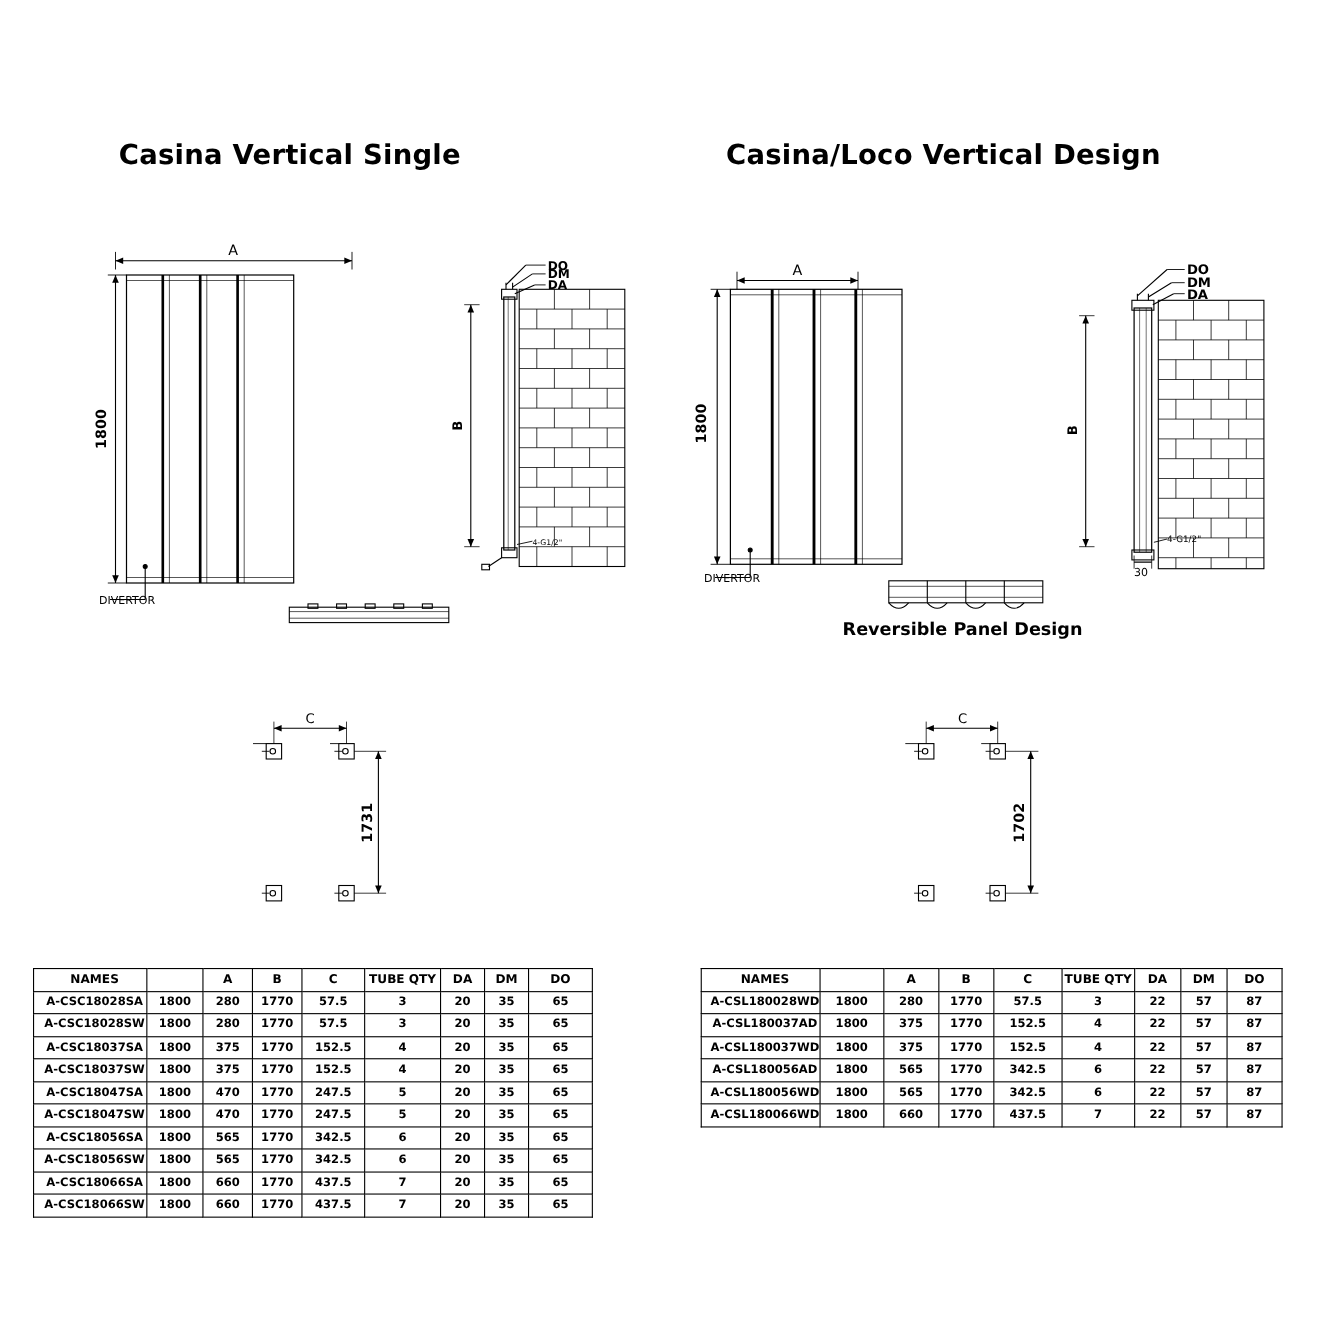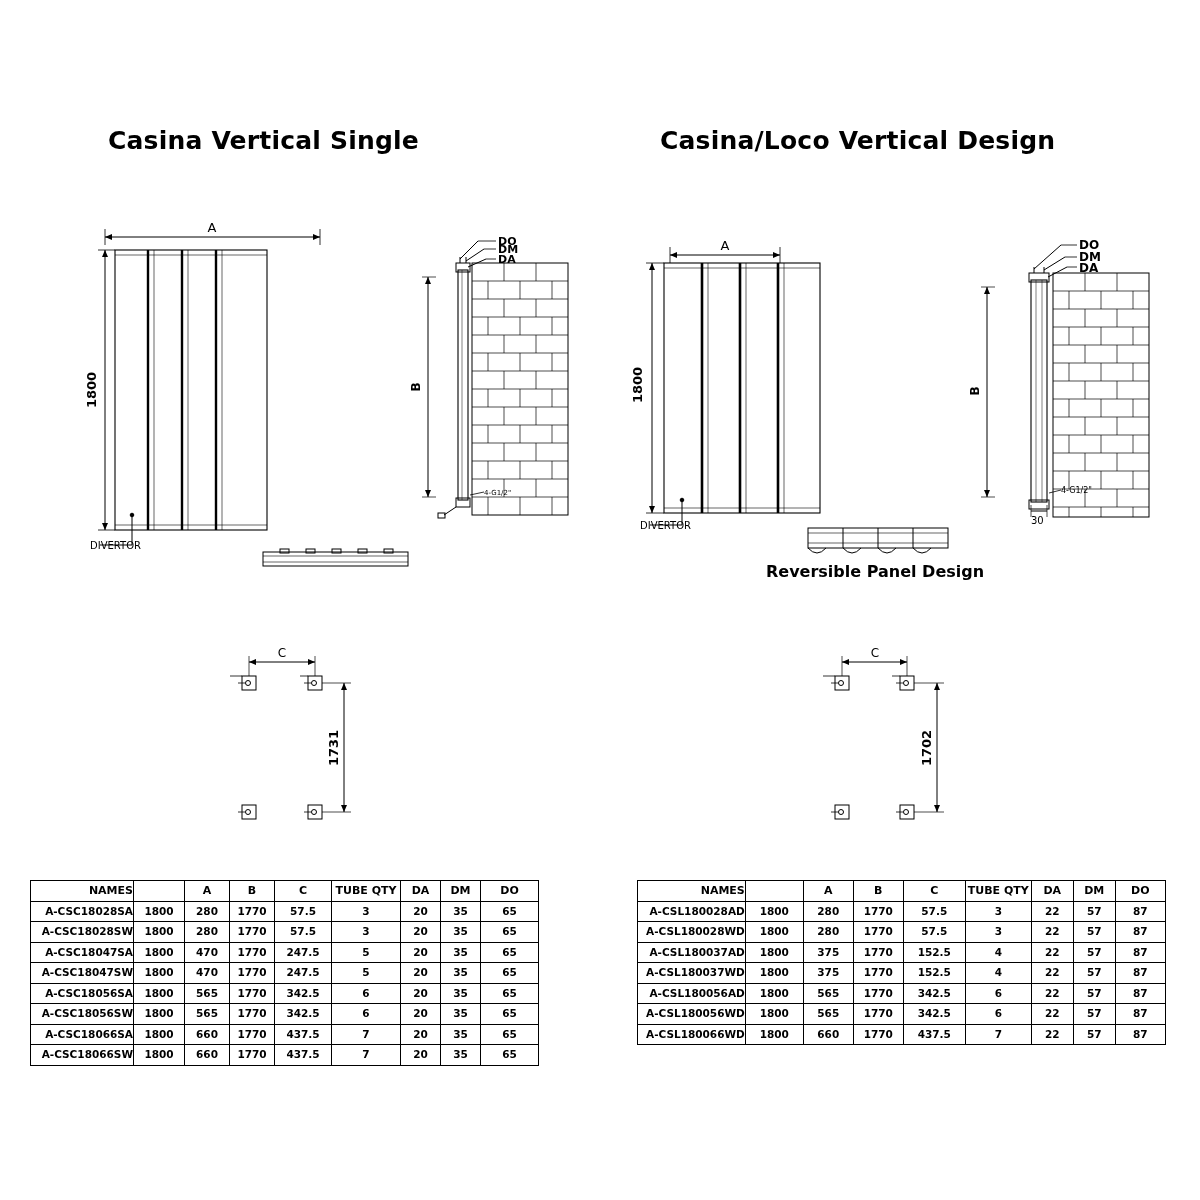--- a/index.html
+++ b/index.html
@@ -44,21 +44,21 @@
   }
   table.spec th, table.spec td {
     border: 1px solid #000;
     text-align: center;
     padding: 0;
     height: 19.5px;
     line-height: 19.5px;
     white-space: nowrap;
   }
   table.spec th.names, table.spec td.names {
-    text-align: right;
+    text-align: center;
     padding-left: 8px;
   }
   table.spec th { font-size: 11px; }
 
   #table-single { left: 30px; top: 880px; }
   #table-double { left: 637px; top: 880px; }
 </style>
 </head>
 <body>
 
@@ -453,20 +453,42 @@
           <td>1800</td>
           <td>280</td>
           <td>1770</td>
           <td>57.5</td>
           <td>3</td>
           <td>20</td>
           <td>35</td>
           <td>65</td>
         </tr>
         <tr>
+          <td class="names">A-CSC18037SA</td>
+          <td>1800</td>
+          <td>375</td>
+          <td>1770</td>
+          <td>152.5</td>
+          <td>4</td>
+          <td>20</td>
+          <td>35</td>
+          <td>65</td>
+        </tr>
+        <tr>
+          <td class="names">A-CSC18037SW</td>
+          <td>1800</td>
+          <td>375</td>
+          <td>1770</td>
+          <td>152.5</td>
+          <td>4</td>
+          <td>20</td>
+          <td>35</td>
+          <td>65</td>
+        </tr>
+        <tr>
           <td class="names">A-CSC18047SA</td>
           <td>1800</td>
           <td>470</td>
           <td>1770</td>
           <td>247.5</td>
           <td>5</td>
           <td>20</td>
           <td>35</td>
           <td>65</td>
         </tr>
@@ -537,42 +559,31 @@
         <th style="width:50px">B</th>
         <th style="width:62px">C</th>
         <th style="width:66px">TUBE QTY</th>
         <th style="width:42px">DA</th>
         <th style="width:42px">DM</th>
         <th style="width:50px">DO</th>
       </tr>
     </thead>
     <tbody>
         <tr>
-          <td class="names">A-CSL180028AD</td>
+          <td class="names">A-CSL180028WD</td>
           <td>1800</td>
           <td>280</td>
           <td>1770</td>
           <td>57.5</td>
           <td>3</td>
           <td>22</td>
           <td>57</td>
           <td>87</td>
         </tr>
         <tr>
-          <td class="names">A-CSL180028WD</td>
-          <td>1800</td>
-          <td>280</td>
-          <td>1770</td>
-          <td>57.5</td>
-          <td>3</td>
-          <td>22</td>
-          <td>57</td>
-          <td>87</td>
-        </tr>
-        <tr>
           <td class="names">A-CSL180037AD</td>
           <td>1800</td>
           <td>375</td>
           <td>1770</td>
           <td>152.5</td>
           <td>4</td>
           <td>22</td>
           <td>57</td>
           <td>87</td>
         </tr>

